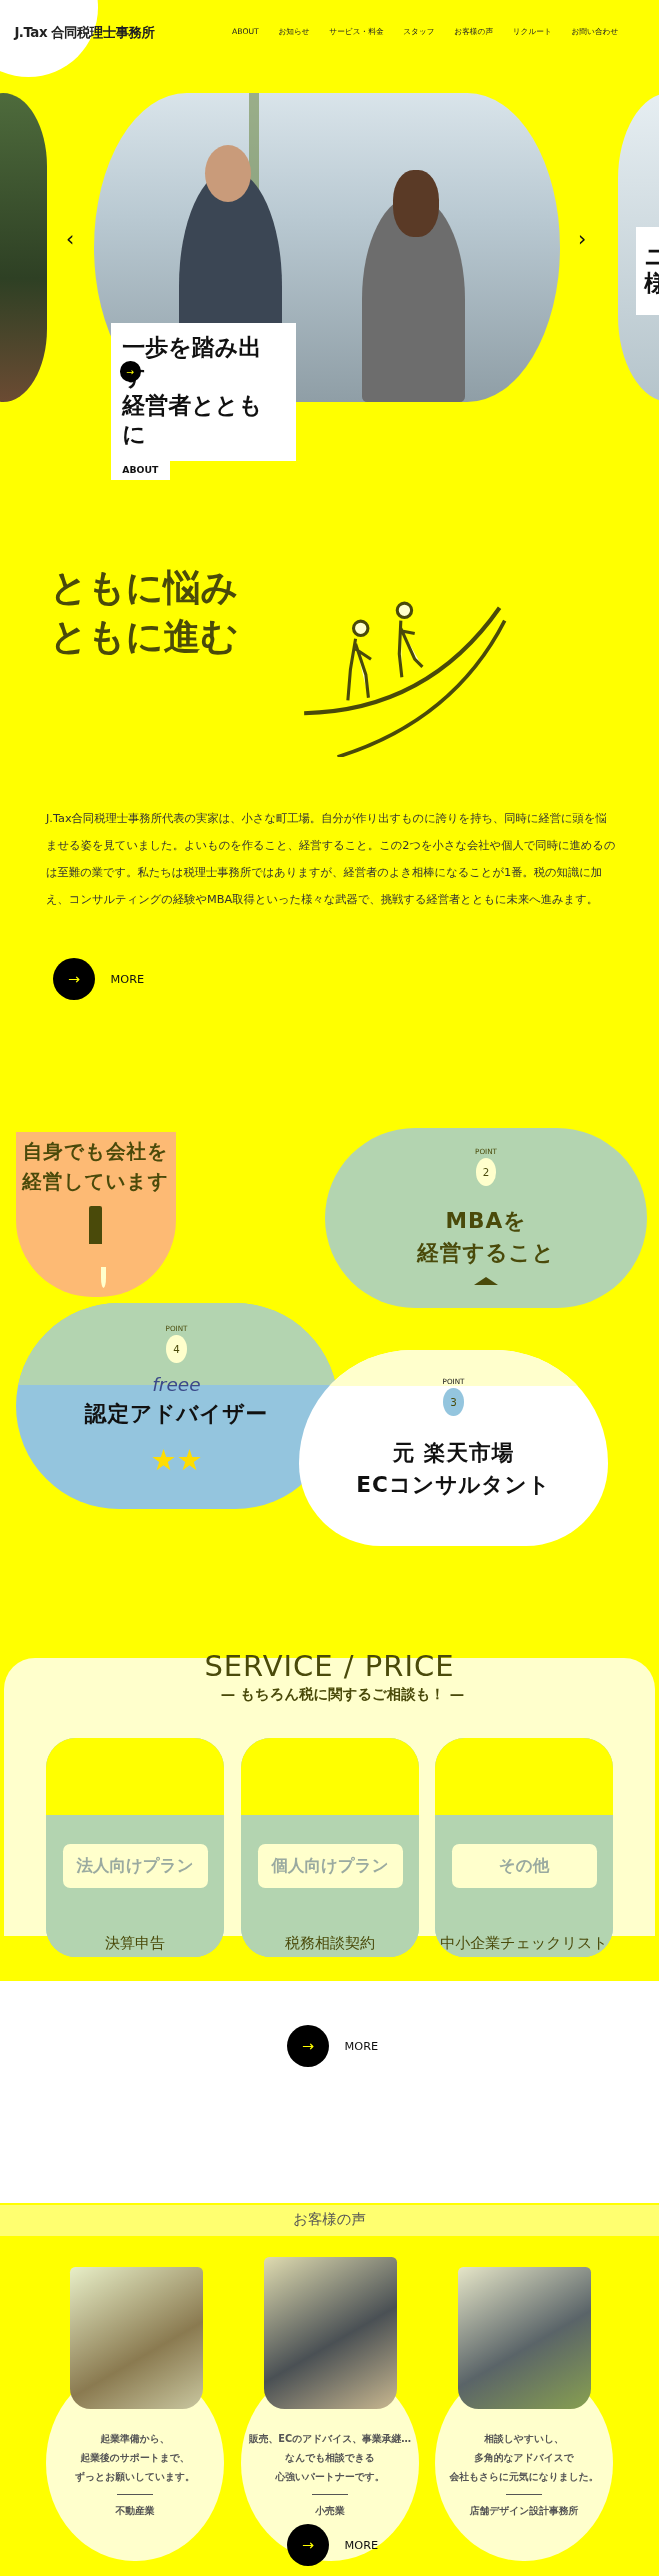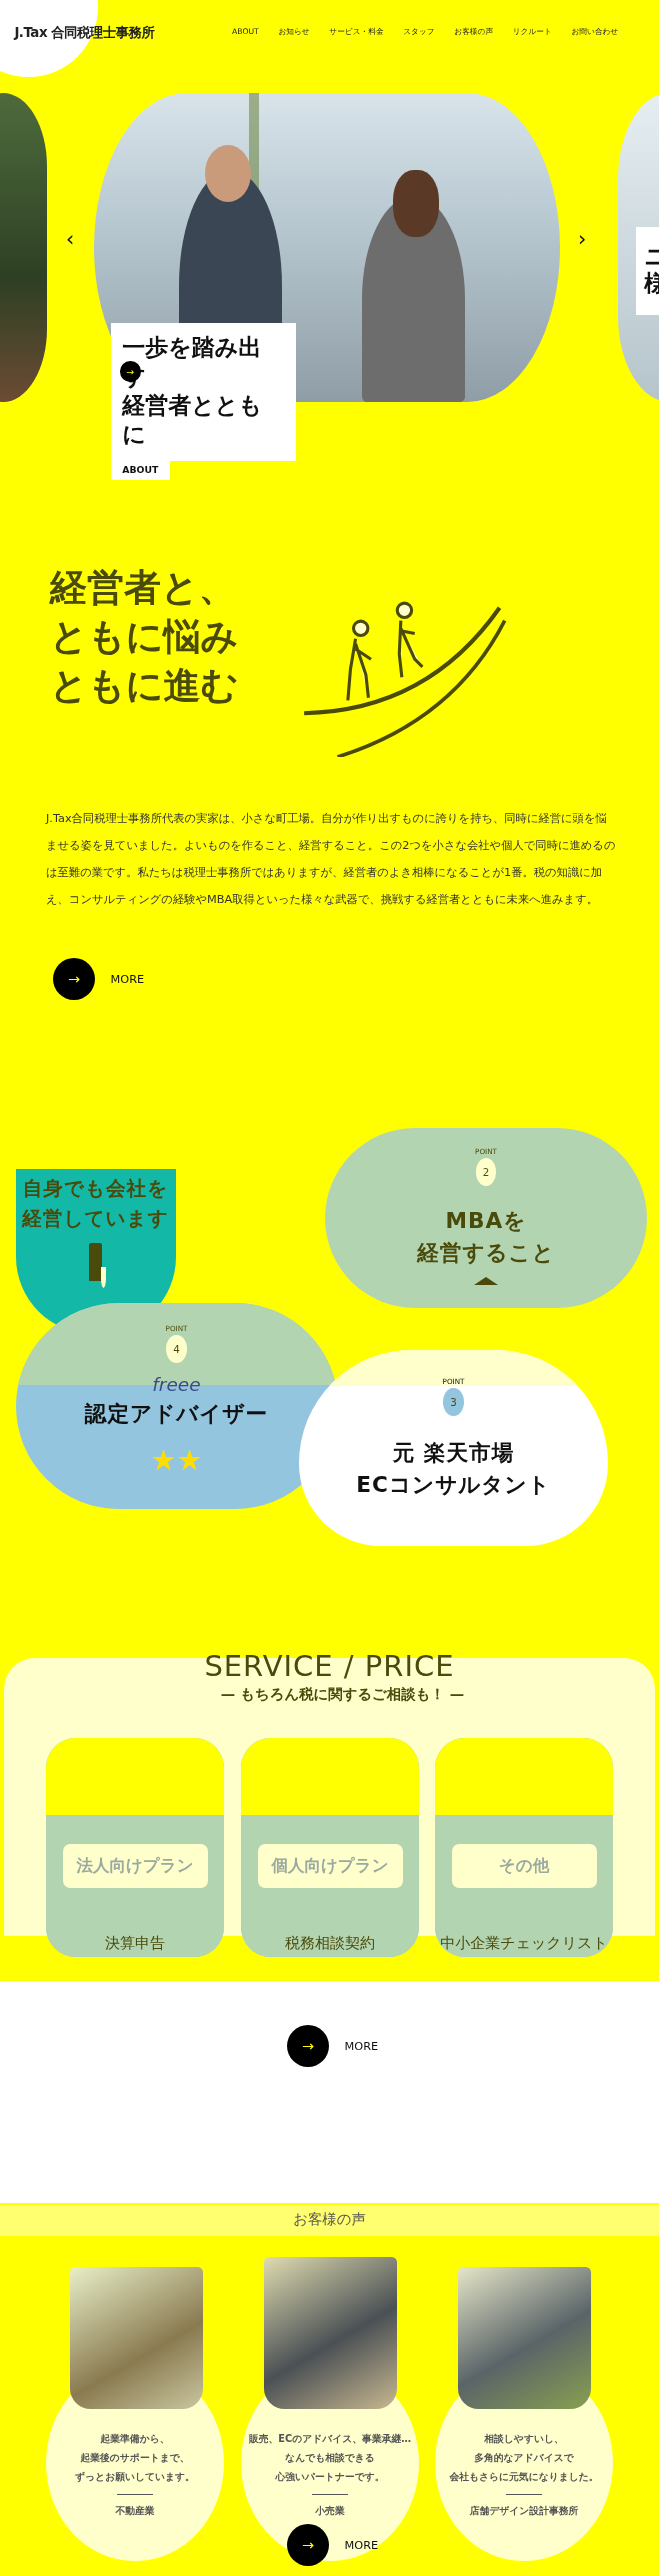--- a/index.html
+++ b/index.html
@@ -82,21 +82,20 @@
 <div class="abs circle-btn" style="left:120px;top:361px;width:20.6px;height:20.6px;font-size:9.3px">
     <span>→</span>
   </div>
 
 <div class="abs" style="left:636px;top:227px;width:52px;height:88px;background:#fff;padding:15.5px 8.2px;font-size:23px;font-weight:bold;line-height:1.2"><span>ニ</span><br><span>様</span></div>
 
 <div class="abs arrow" style="left:66px;top:227px"><span>‹</span></div>
 <div class="abs arrow" style="left:578px;top:227px"><span>›</span></div>
 
 <div class="abs about-title">
-  <div>経営者と、</div>
   <div>ともに悩み</div>
   <div>ともに進む</div>
 </div>
 <svg class="abs" style="left:299px;top:582px" width="216" height="175" viewBox="0 0 420 340">
   <path d="M10 255 Q250 250 390 50" stroke="#4a4a0a" stroke-width="8" fill="none"></path>
   <path d="M75 340 Q300 270 400 75" stroke="#4a4a0a" stroke-width="7" fill="none"></path>
   <g fill="#ffffcc" stroke="#4a4a0a" stroke-width="6">
     <circle cx="120" cy="90" r="14"></circle>
       <path d="M110 110 L100 170 L95 230 M110 120 L130 180 L135 225 M110 130 L140 150"></path>
     <circle cx="205" cy="55" r="14"></circle>
@@ -104,21 +103,21 @@
   </g>
 </svg>
 <p class="abs about-text">J.Tax合同税理士事務所代表の実家は、小さな町工場。自分が作り出すものに誇りを持ち、同時に経営に頭を悩ませる姿を見ていました。よいものを作ること、経営すること。この2つを小さな会社や個人で同時に進めるのは至難の業です。私たちは税理士事務所ではありますが、経営者のよき相棒になることが1番。税の知識に加え、コンサルティングの経験やMBA取得といった様々な武器で、挑戦する経営者とともに未来へ進みます。</p>
 <div class="abs more-row" style="left:53px;top:958px">
   <div class="circle-btn">
       <span>→</span>
     </div>
   <span class="more-label">MORE</span>
 </div>
 
-<div class="abs bubble" style="left:15.5px;top:1169px;width:160px;height:165px;background:#14b8a6;border-radius:0 0 77px 77px">
+<div class="abs bubble" style="left:15.5px;top:1132px;width:160px;height:165px;background:#fdba74;border-radius:0 0 77px 77px">
   <h3 style="margin-top:5.2px;font-size:19.6px"><span>自身でも会社を</span><br><span>経営しています</span></h3>
   <div style="margin:10.3px auto 0;width:13.4px;height:38px;background:#4a4a0a;border-radius:2.1px 2.1px 0 0"></div>
 </div>
 <div class="abs" style="left:101px;top:1267px;width:5.2px;height:20.6px;background:#ffffcc;border-radius:0 0 50% 50%"></div>
 
 <div class="abs bubble" style="left:325px;top:1128px;width:322px;height:180px;background:#b3d4b0;border-radius:103px">
   <div class="pt-label" style="margin-top:18.5px">POINT</div>
   <div class="pt-num">2</div>
   <h3 style="margin-top:19px"><span>MBAを</span><br><span>経営すること</span></h3>
   <div style="margin:7.2px auto 0;width:0;height:0;border-left:12.4px solid transparent;border-right:12.4px solid transparent;border-bottom:8.2px solid #4a4a0a"></div>

